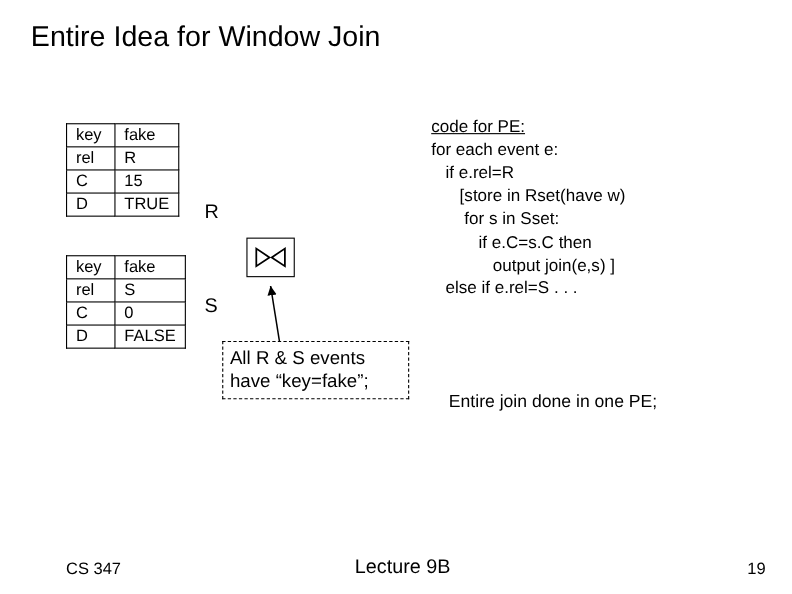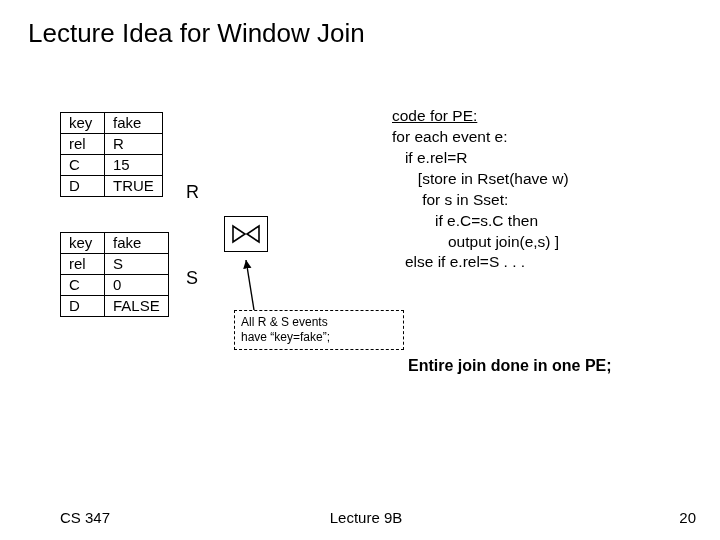--- a/index.html
+++ b/index.html
@@ -55,23 +55,22 @@
   }
   .joinbox svg { display: block; }
 
   .note {
     position: absolute;
     left: 202px;
     top: 310px;
     width: 170px;
     border: 1.5px dashed #000;
     padding: 4px 6px;
-    font-size: 12px;
+    font-size: 17px;
     line-height: 1.25;
-    margin-left: 32px;
   }
   .note-arrow {
     position: absolute;
     left: 236px;
     top: 256px;
   }
 
   .code {
     position: absolute;
     left: 392px;
@@ -81,49 +80,48 @@
     white-space: pre;
   }
   .code .u { text-decoration: underline; }
 
   .comment {
     position: absolute;
     left: 408px;
     top: 356px;
     font-size: 16px;
     line-height: 1.3;
-    font-weight: bold;
   }
 
   .footer-left {
     position: absolute;
     left: 24px;
     bottom: 14px;
     font-size: 15px;
     margin-left: 36px;
   }
   .footer-center {
     position: absolute;
     bottom: 14px;
     left: 0; right: 0;
     text-align: center;
-    font-size: 15px;
+    font-size: 18px;
     padding-left: 12px;
   }
   .footer-right {
     position: absolute;
     right: 24px;
     bottom: 14px;
     font-size: 15px;
   }
 </style>
 </head>
 <body>
 
-<div class="slide-title">Lecture Idea for Window Join</div>
+<div class="slide-title">Entire Idea for Window Join</div>
 
 <table class="tbl" id="tblR">
   <tbody>
       <tr>
         <td>key</td>
         <td>fake</td>
       </tr>
   <tr>
         <td>rel</td>
         <td>R</td>
@@ -194,13 +192,13 @@
 <span>          if e.C=s.C then</span>
 <span>             output join(e,s) ]</span>
 <span>   else if e.rel=S . . .</span></div>
 
 <div class="comment">
   <span>Entire join done in one PE;</span><br>
 </div>
 
 <div class="footer-left">CS 347</div>
 <div class="footer-center">Lecture 9B</div>
-<div class="footer-right">20</div>
+<div class="footer-right">19</div>
 
 </body></html>

